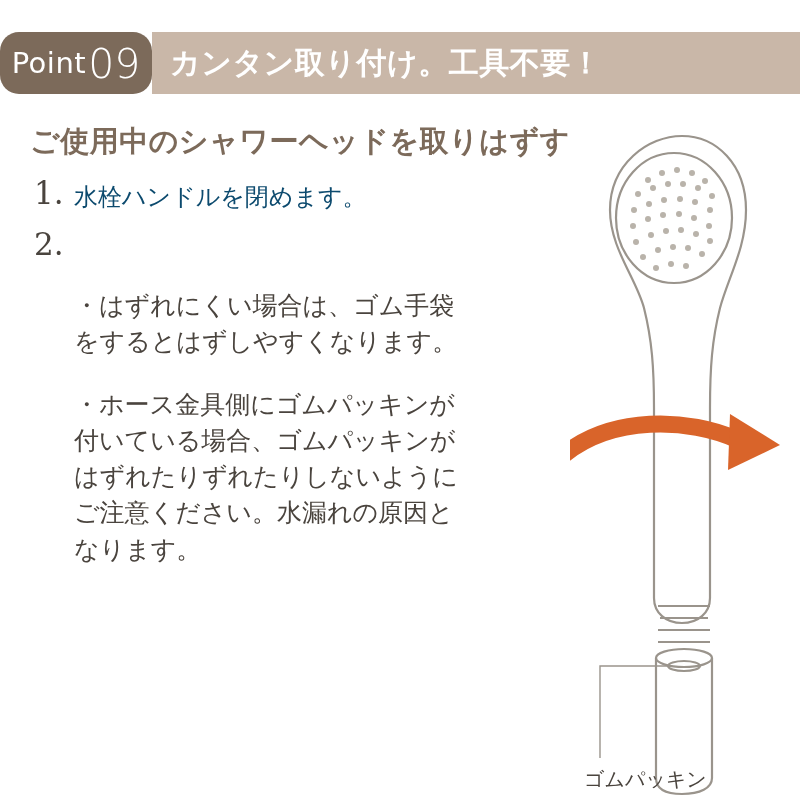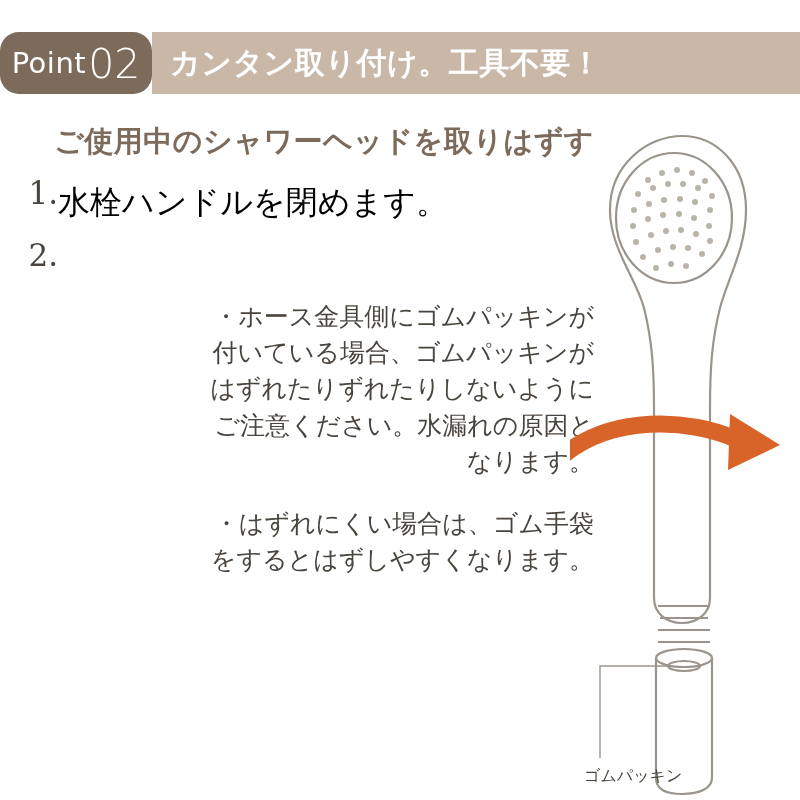--- a/index.html
+++ b/index.html
@@ -66,24 +66,23 @@
     color: #ffffff;
     font-size: 30px;
     font-weight: bold;
     letter-spacing: 0.5px;
     font-family: "DejaVu Sans", sans-serif;
   }
 
   
   .content {
     position: absolute;
-    left: 14px;
+    left: 30px;
     top: 122px;
     width: 580px;
-    text-align: right;
   }
   .section-heading {
     color: #7c6a5a;
     font-size: 29px;
     font-weight: bold;
     letter-spacing: 0.5px;
     font-family: "DejaVu Sans", sans-serif;
     margin: 0 0 14px 0;
     white-space: nowrap;
   }
@@ -101,23 +100,23 @@
     width: 44px;
     flex: 0 0 44px;
     font-size: 31px;
     color: #4a443e;
     font-family: "DejaVu Serif", serif;
     line-height: 1.15;
     padding-left: 4px;
     box-sizing: border-box;
   }
   .step-text {
-    font-size: 32px;
+    font-size: 24px;
     line-height: 1.35;
-    color: #000000;
+    color: #0c4a6e;
     font-family: "DejaVu Sans", sans-serif;
     padding-top: 5px;
   }
   .notes {
     margin-top: 22px;
     padding-left: 44px;
   }
   .note {
     font-size: 25px;
     line-height: 1.45;
@@ -132,57 +131,57 @@
     position: absolute;
     right: 0;
     top: 118px;
     width: 230px;
     height: 680px;
   }
   .caption {
     position: absolute;
     left: 14px;
     top: 648px;
-    font-size: 16px;
+    font-size: 20px;
     color: #4a443e;
     font-family: "DejaVu Sans", sans-serif;
     white-space: nowrap;
   }
 </style>
 </head>
 <body>
 
 <div class="page">
 
   <div class="header">
     <div class="point-badge">
       <span class="pt-word">Point</span>
-        <span class="pt-num">02</span>
+        <span class="pt-num">09</span>
     </div>
     <div class="header-title-wrap">
       <span class="header-title">カンタン取り付け。工具不要！</span>
     </div>
   </div>
 
   <div class="content">
     <h2 class="section-heading">ご使用中のシャワーヘッドを取りはずす</h2>
 
     <ul class="steps">
       <li class="step">
         <span class="step-num">1.</span>
         <span class="step-text">水栓ハンドルを閉めます。</span>
       </li>
       <li class="step">
         <span class="step-num">2.</span>
       </li>
     </ul>
 
     <div class="notes">
+      <p class="note">・はずれにくい場合は、ゴム手袋<br>をするとはずしやすくなります。</p>
       <p class="note">・ホース金具側にゴムパッキンが<br>付いている場合、ゴムパッキンが<br>はずれたりずれたりしないように<br>ご注意ください。水漏れの原因と<br>なります。</p>
-      <p class="note">・はずれにくい場合は、ゴム手袋<br>をするとはずしやすくなります。</p>
     </div>
   </div>
 
   <div class="illustration">
     <svg width="230" height="680" viewBox="0 0 230 680" xmlns="http://www.w3.org/2000/svg">
       <g fill="none" stroke="#9a948c" stroke-width="2.2">
 
         <path d="M40 92 C40 46, 78 18, 112 18 C146 18, 176 46, 176 92
                  C176 130, 158 160, 150 190
                  C142 222, 140 250, 140 290

